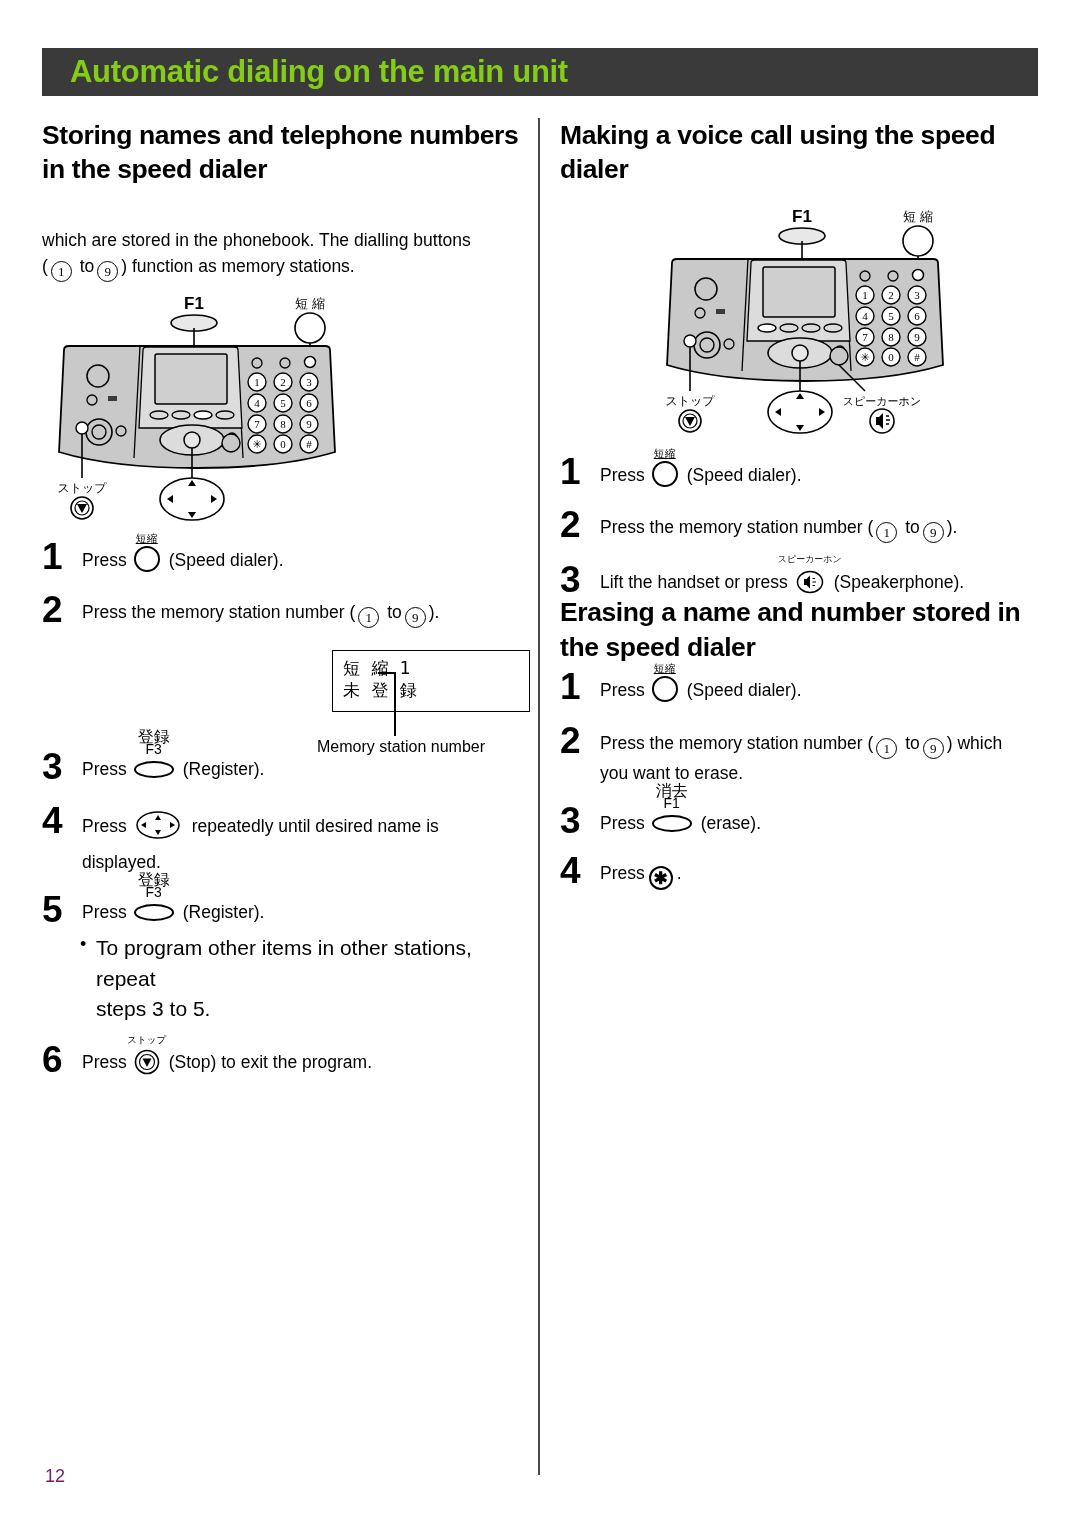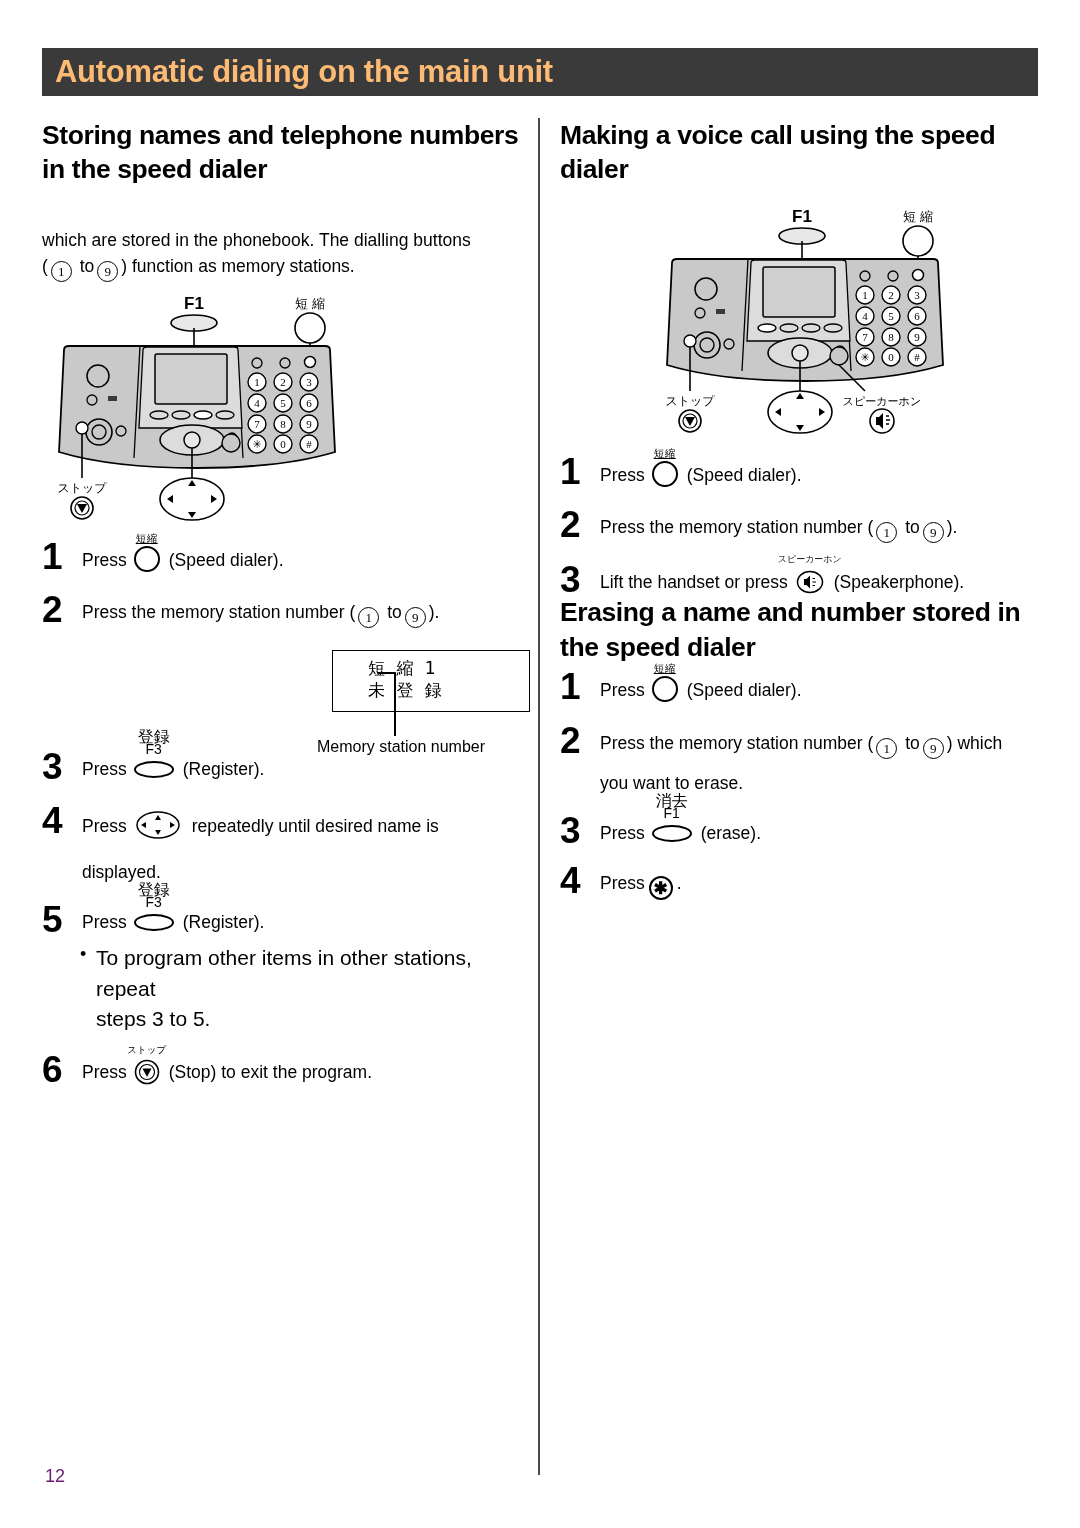--- a/index.html
+++ b/index.html
@@ -15,22 +15,22 @@
 
   
   .page { position:absolute; inset:0; }
 
   .title-bar {
     position:absolute; left:42px; top:48px; width:996px; height:48px;
     background:#3a3a3a;
     display:flex; align-items:center;
   }
   .title-bar .title {
-    color:#fdba74; font-size:31px; font-weight:bold;
-    letter-spacing:-0.3px; padding-left:13px;
+    color:#84cc16; font-size:31px; font-weight:bold;
+    letter-spacing:-0.3px; padding-left:28px;
   }
 
   .col-divider {
     position:absolute; left:538px; top:118px; width:2px; height:1357px;
     background:#4a4a4a;
   }
 
   .page-number {
     position:absolute; left:45px; top:1466px;
     font-size:18px; color:#701a75;
@@ -55,21 +55,21 @@
     margin-top:20px;
     font-size:17.5px;
     line-height:1.5;
   }
   .step .num {
     position:absolute; left:0; top:-8px;
     font-size:37px; font-weight:bold; line-height:1;
     font-family:"Liberation Sans", sans-serif;
   }
   .step .txt { display:block; }
-  .step-cont { display:block; margin-top:11px; }
+  .step-cont { display:block; margin-top:1px; }
 
   .bullet {
     position:relative; padding-left:54px; margin-top:8px;
     font-size:21px; line-height:1.45;
   }
   .bullet::before {
     content:"\2022"; position:absolute; left:38px; top:-2px; font-size:18px;
   }
 
   
@@ -134,21 +134,21 @@
   .navkey { display:inline-block; margin:0 11px 0 8px; vertical-align:-8px; }
 
   
   .lcd-wrap { position:relative; margin:22px 0 0 290px; width:200px; }
   .lcd-box {
     width:198px; height:62px; border:1.8px solid #000; background:#fff;
     padding:7px 0 0 10px;
   }
   .lcd-line {
     font-family:"DejaVu Sans", sans-serif; font-size:17px;
-    letter-spacing:3px; line-height:1.28; white-space:nowrap;margin-left:25px;
+    letter-spacing:3px; line-height:1.28; white-space:nowrap;
   }
   .lcd-caption {
     position:absolute; left:-15px; top:88px; font-size:16px; white-space:nowrap;
   }
   .lcd-leader {
     position:absolute; left:62px; top:22px; width:1.8px; height:64px; background:#000;
   }
   .lcd-leader-h {
     position:absolute; left:46px; top:22px; width:18px; height:1.8px; background:#000;
   }

